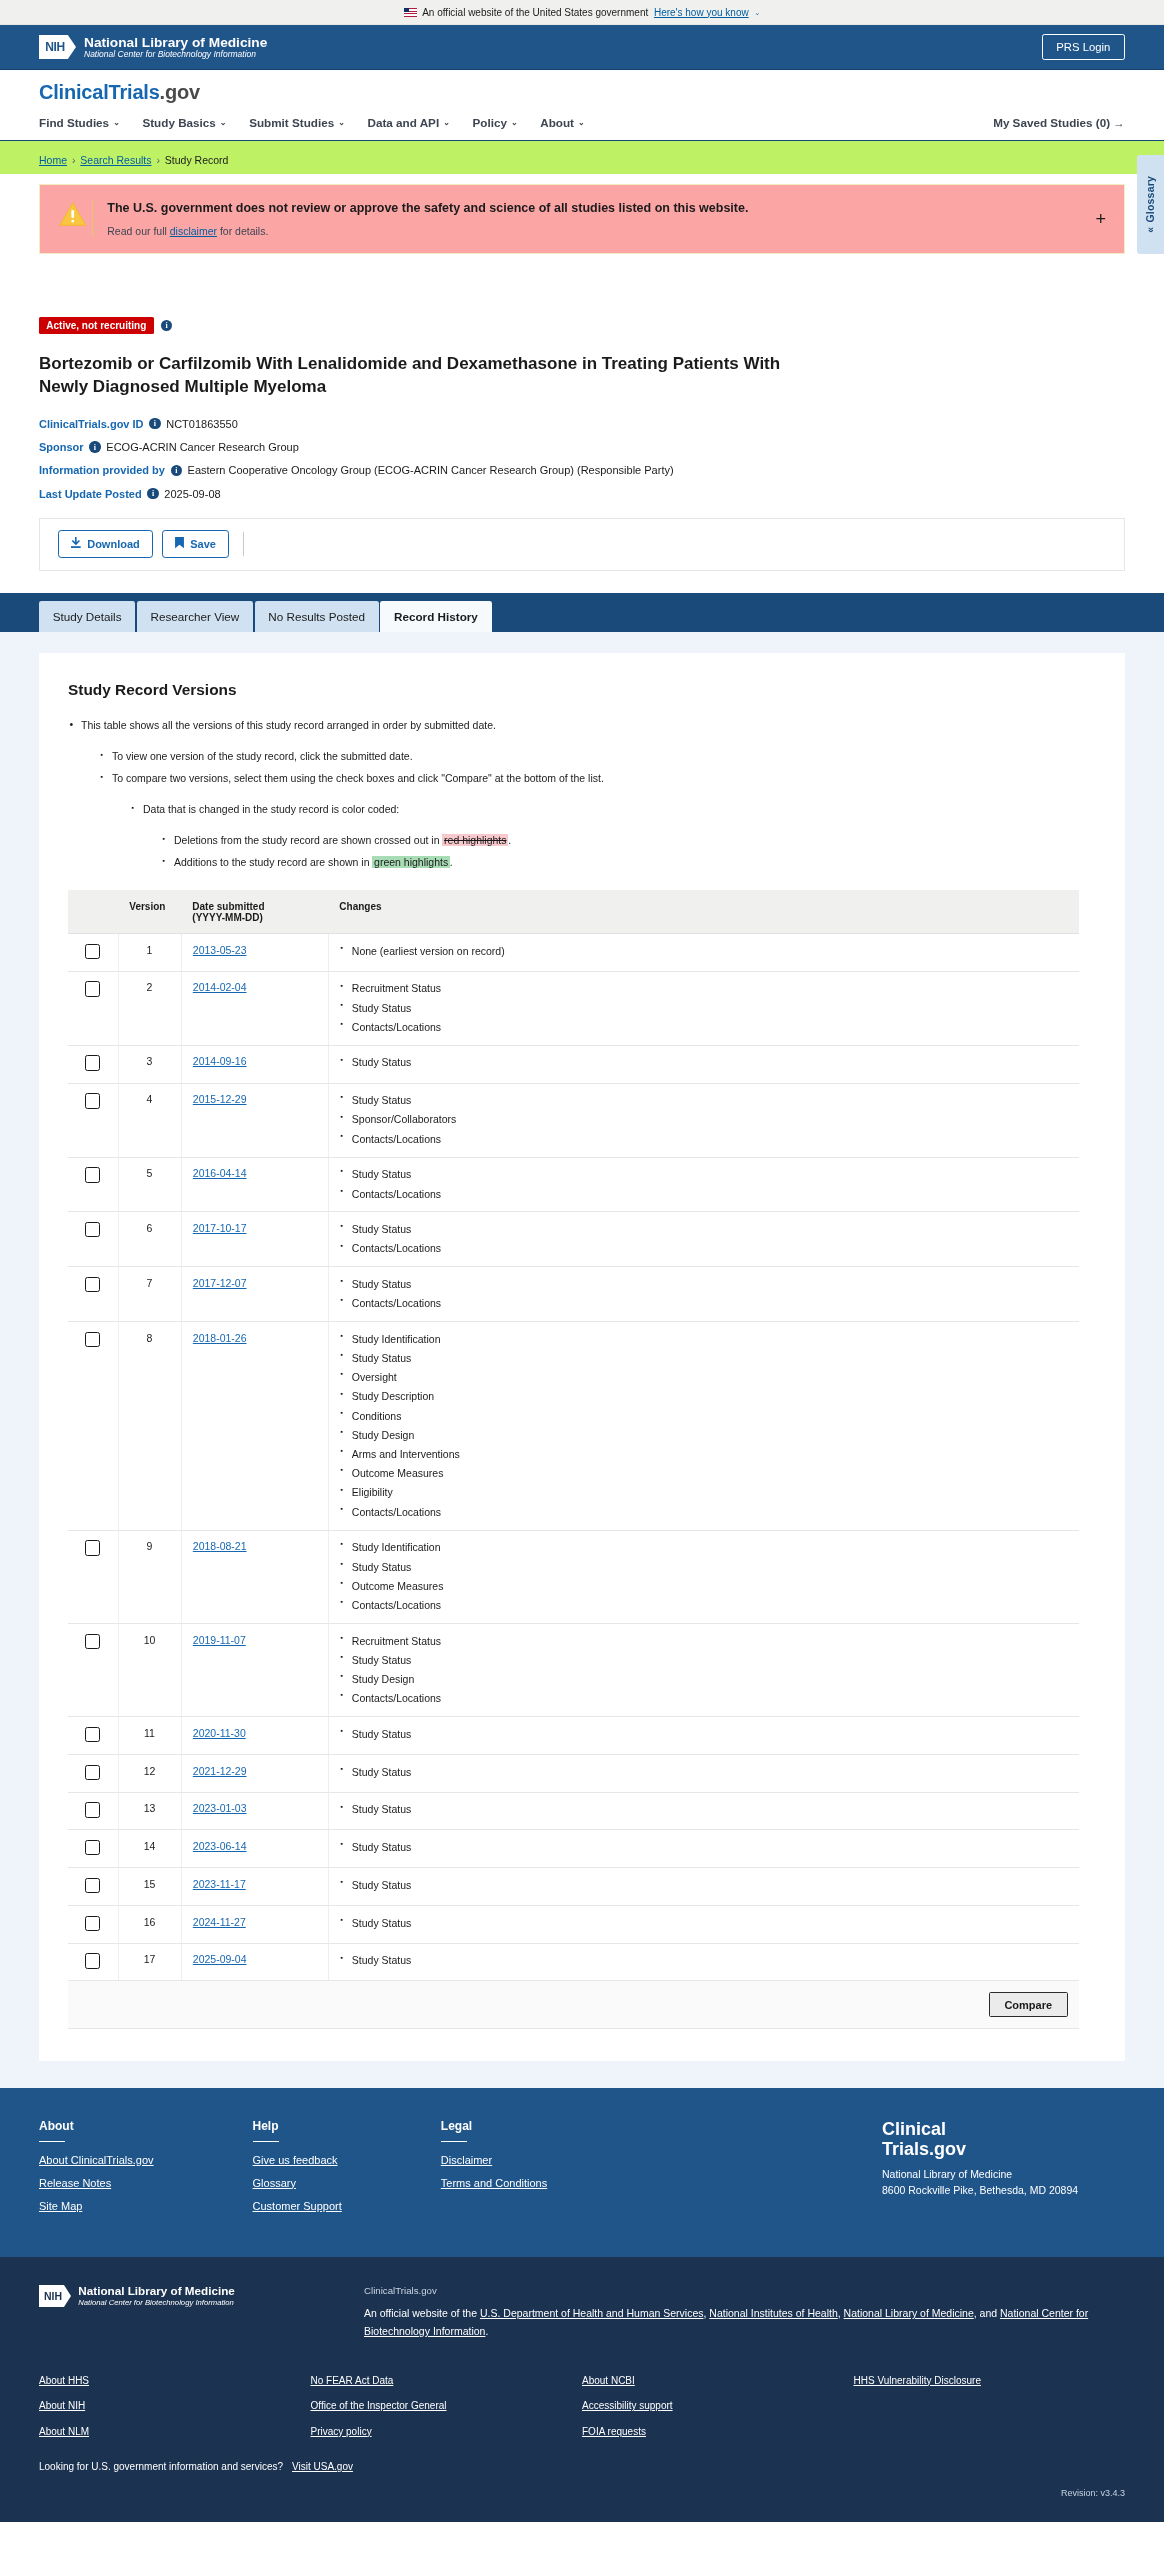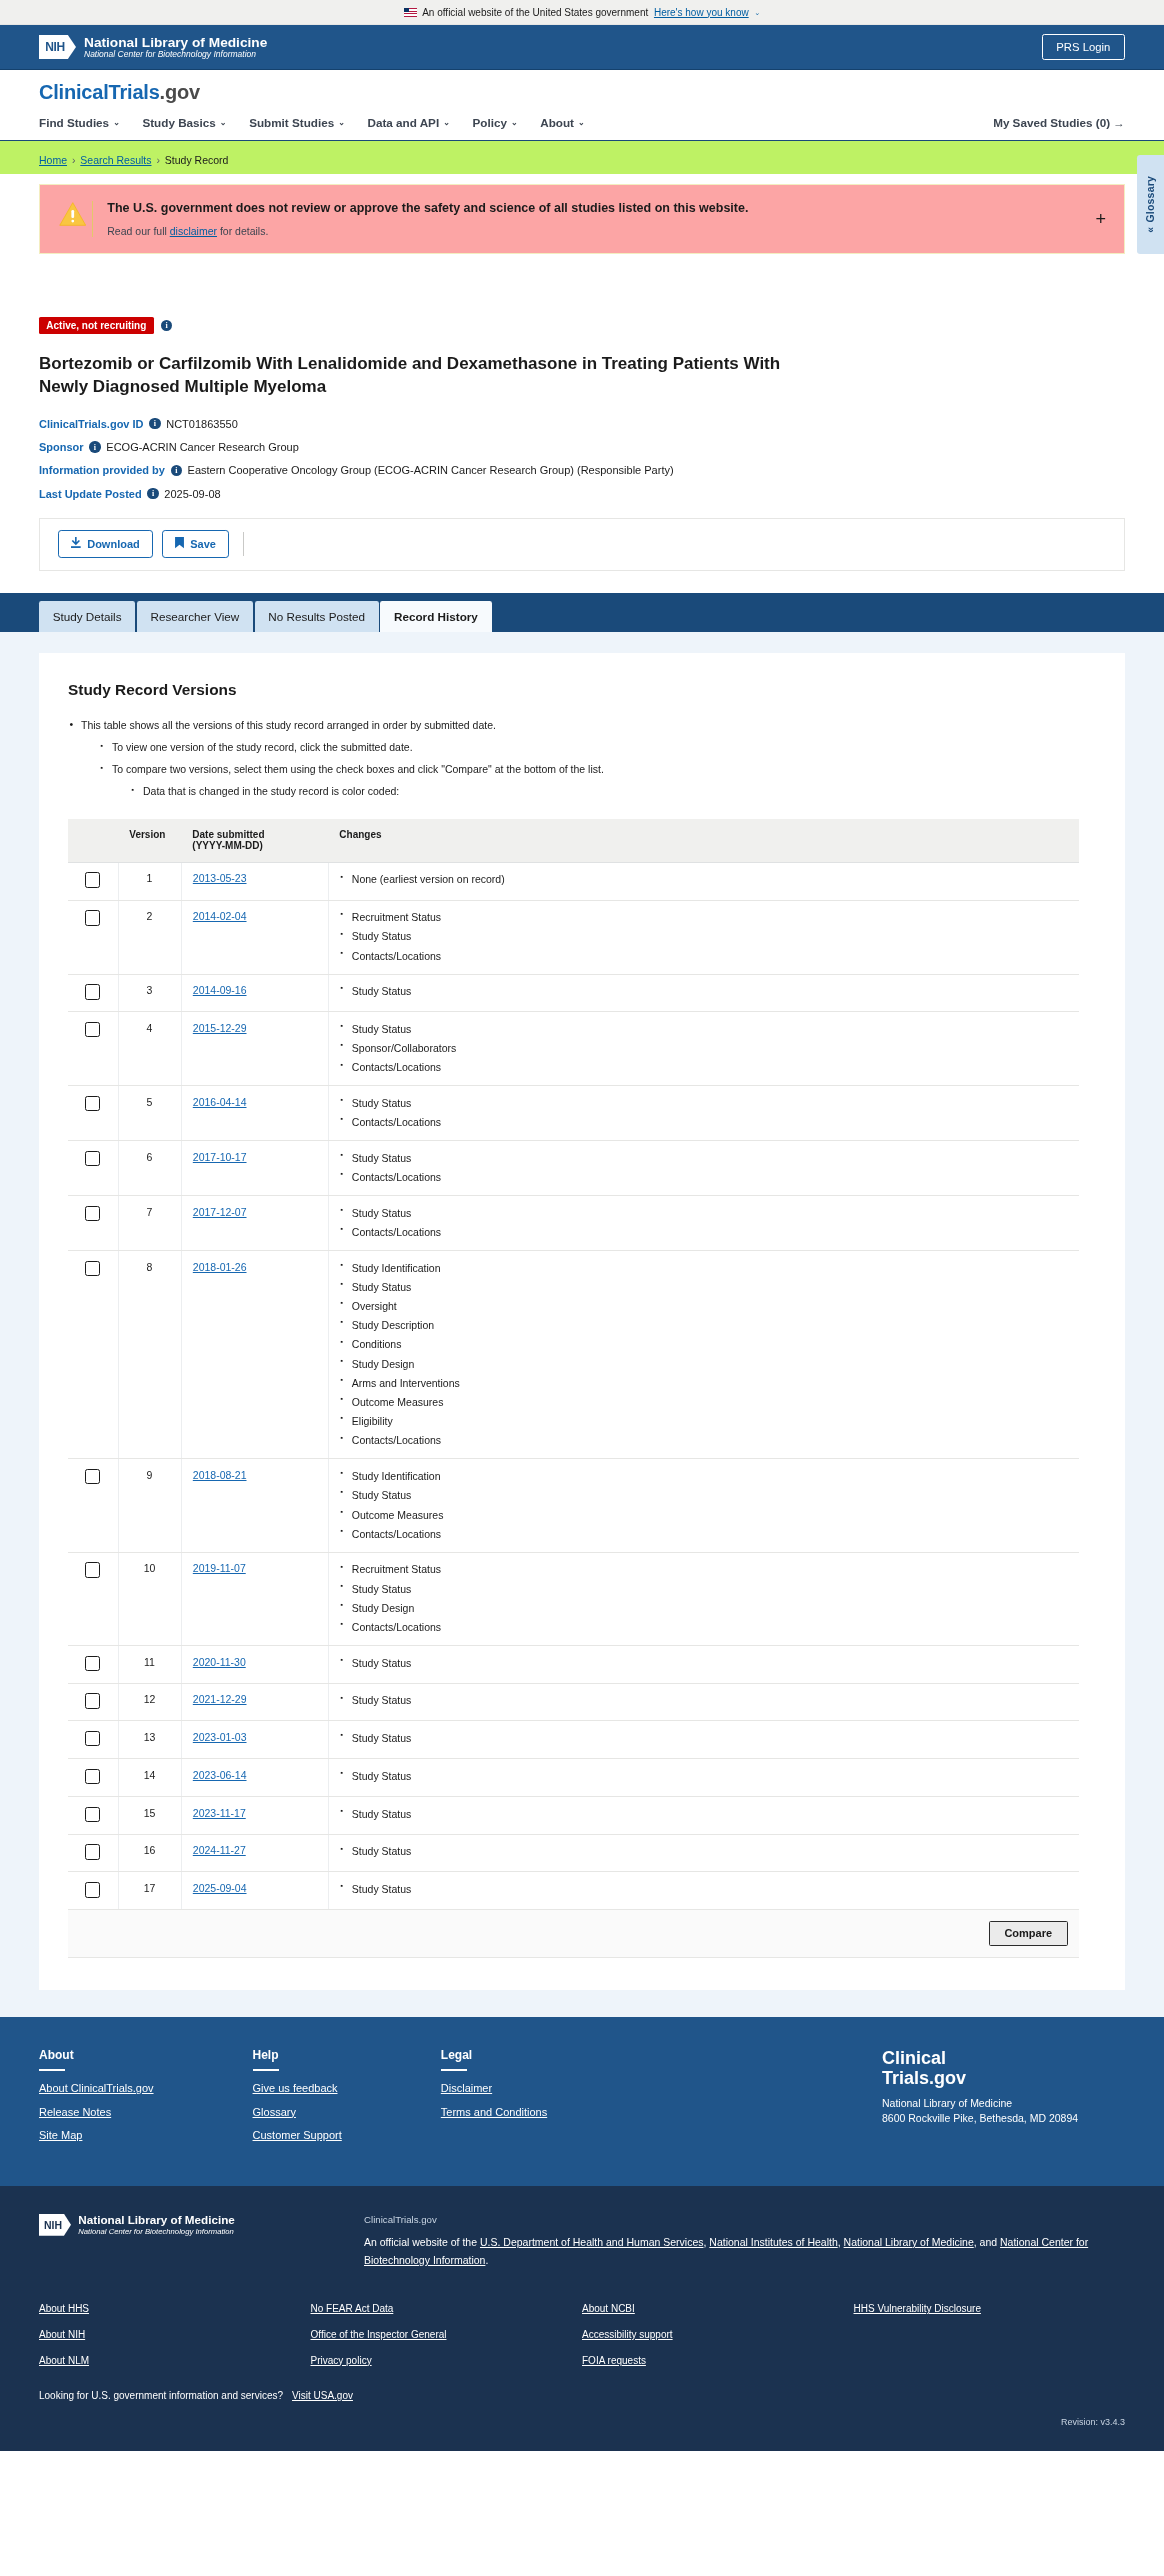--- a/index.html
+++ b/index.html
@@ -159,21 +159,21 @@
   .tab.active { background: #f7fafd; font-weight: bold; }
 
   
   .page-bg { background: #eef4fa; padding: 21px 39px 27.5px 39px; }
   .card { background:#fff; padding: 27.5px 29px 32px 29px; }
   .card h2 { font-size: 15.4px; font-weight: bold; margin-bottom: 18px; color:#1b1b1b; }
 
   ul.notes { list-style: none; font-size: 10.5px; color:#1b1b1b; line-height: 1.55; }
   ul.notes li { position:relative; padding-left: 13px; margin-bottom: 5.7px; }
   ul.notes li::before { content:"•"; position:absolute; left: 1.6px; top: -0.8px; color:#1b1b1b; }
-  ul.notes ul { list-style:none; margin-top: 6px; margin-left: 18px; }
+  ul.notes ul { list-style:none; margin-top: 15px; margin-left: 18px; }
   ul.notes ul li::before { content:"▪"; font-size: 7.3px; top: 0.8px; }
   .hl-red { background: #f7c9cd; text-decoration: line-through; padding: 0 1.6px; }
   .hl-green { background: #a8dcb4; padding: 0 1.6px; }
 
   
   table.versions {
     width: 100%; max-width: 1011px; border-collapse: collapse; margin-top: 19.4px;
     font-size: 10.5px;
   }
   table.versions thead th {
@@ -397,20 +397,24 @@
     <ul class="notes">
       <li>
         <span>This table shows all the versions of this study record arranged in order by submitted date.</span>
         <ul>
           <li>To view one version of the study record, click the submitted date.</li>
           <li>
             <span>To compare two versions, select them using the check boxes and click "Compare" at the bottom of the list.</span>
             <ul>
               <li>
                 <span>Data that is changed in the study record is color coded:</span>
+                <ul>
+                  <li><span>Deletions from the study record are shown crossed out in </span><span class="hl-red">red highlights</span><span>.</span></li>
+                  <li><span>Additions to the study record are shown in </span><span class="hl-green">green highlights</span><span>.</span></li>
+                </ul>
               </li>
             </ul>
           </li>
         </ul>
       </li>
     </ul>
 
     <table class="versions">
       <thead>
         <tr>

